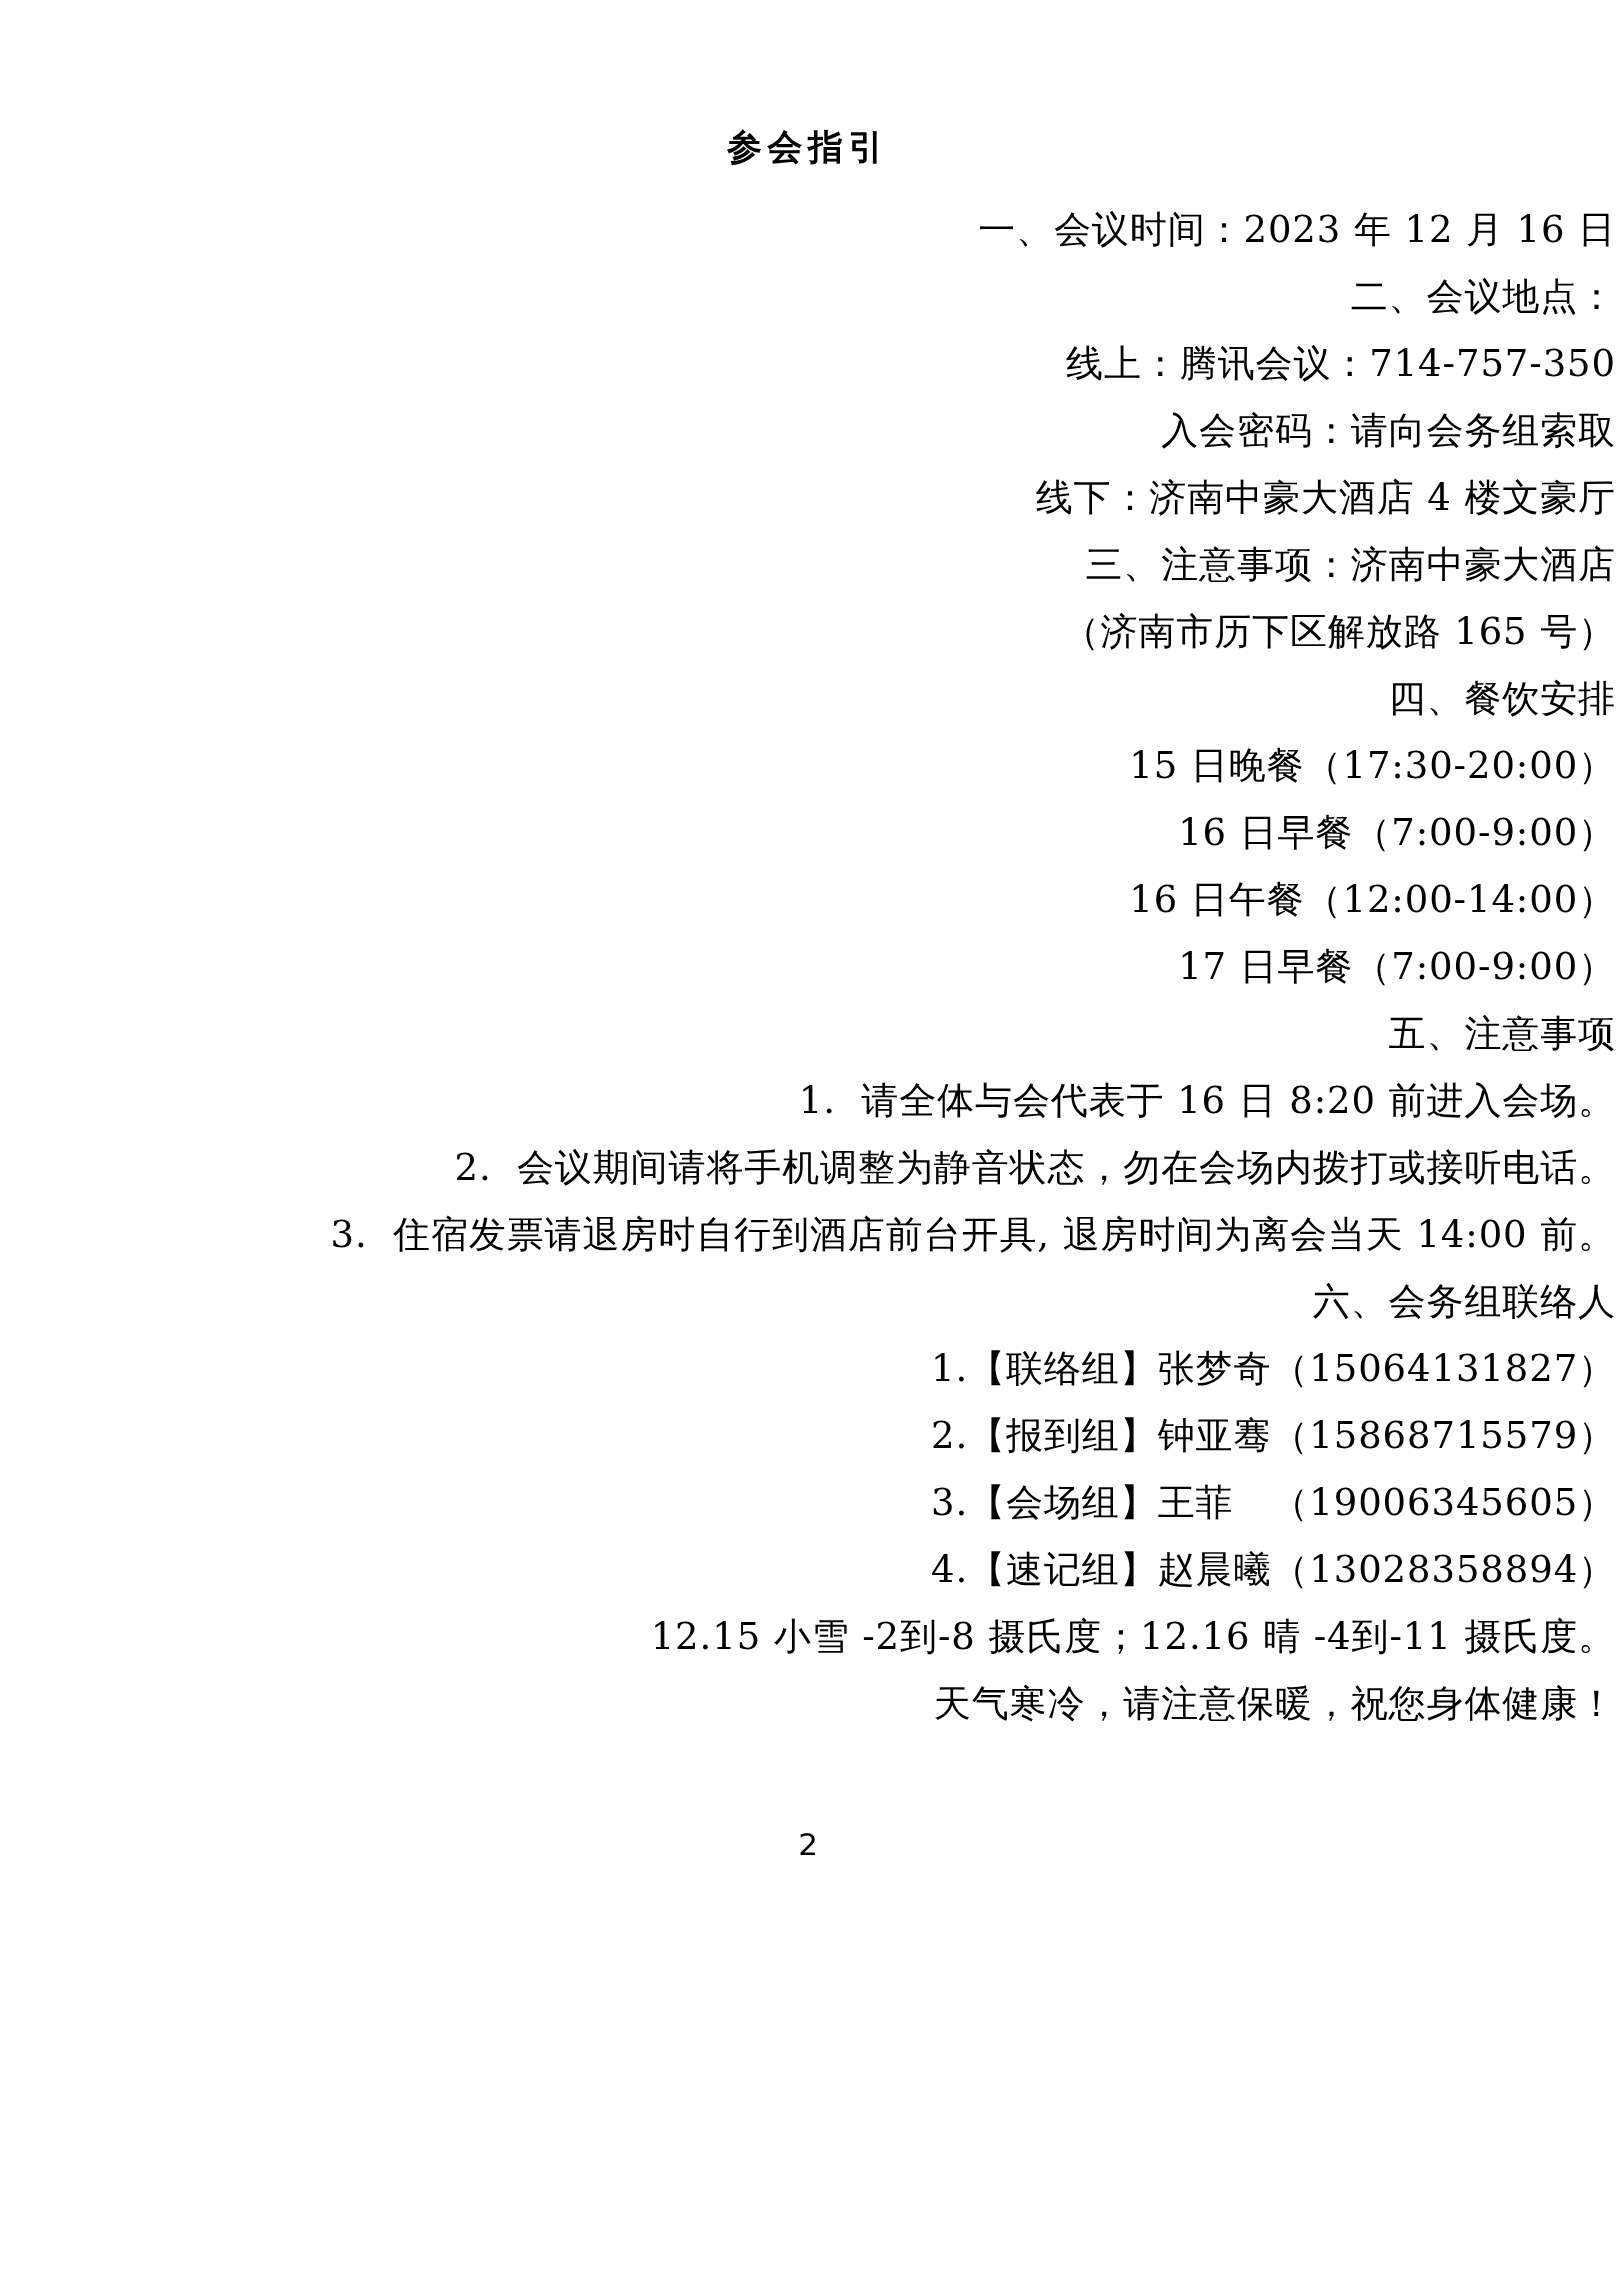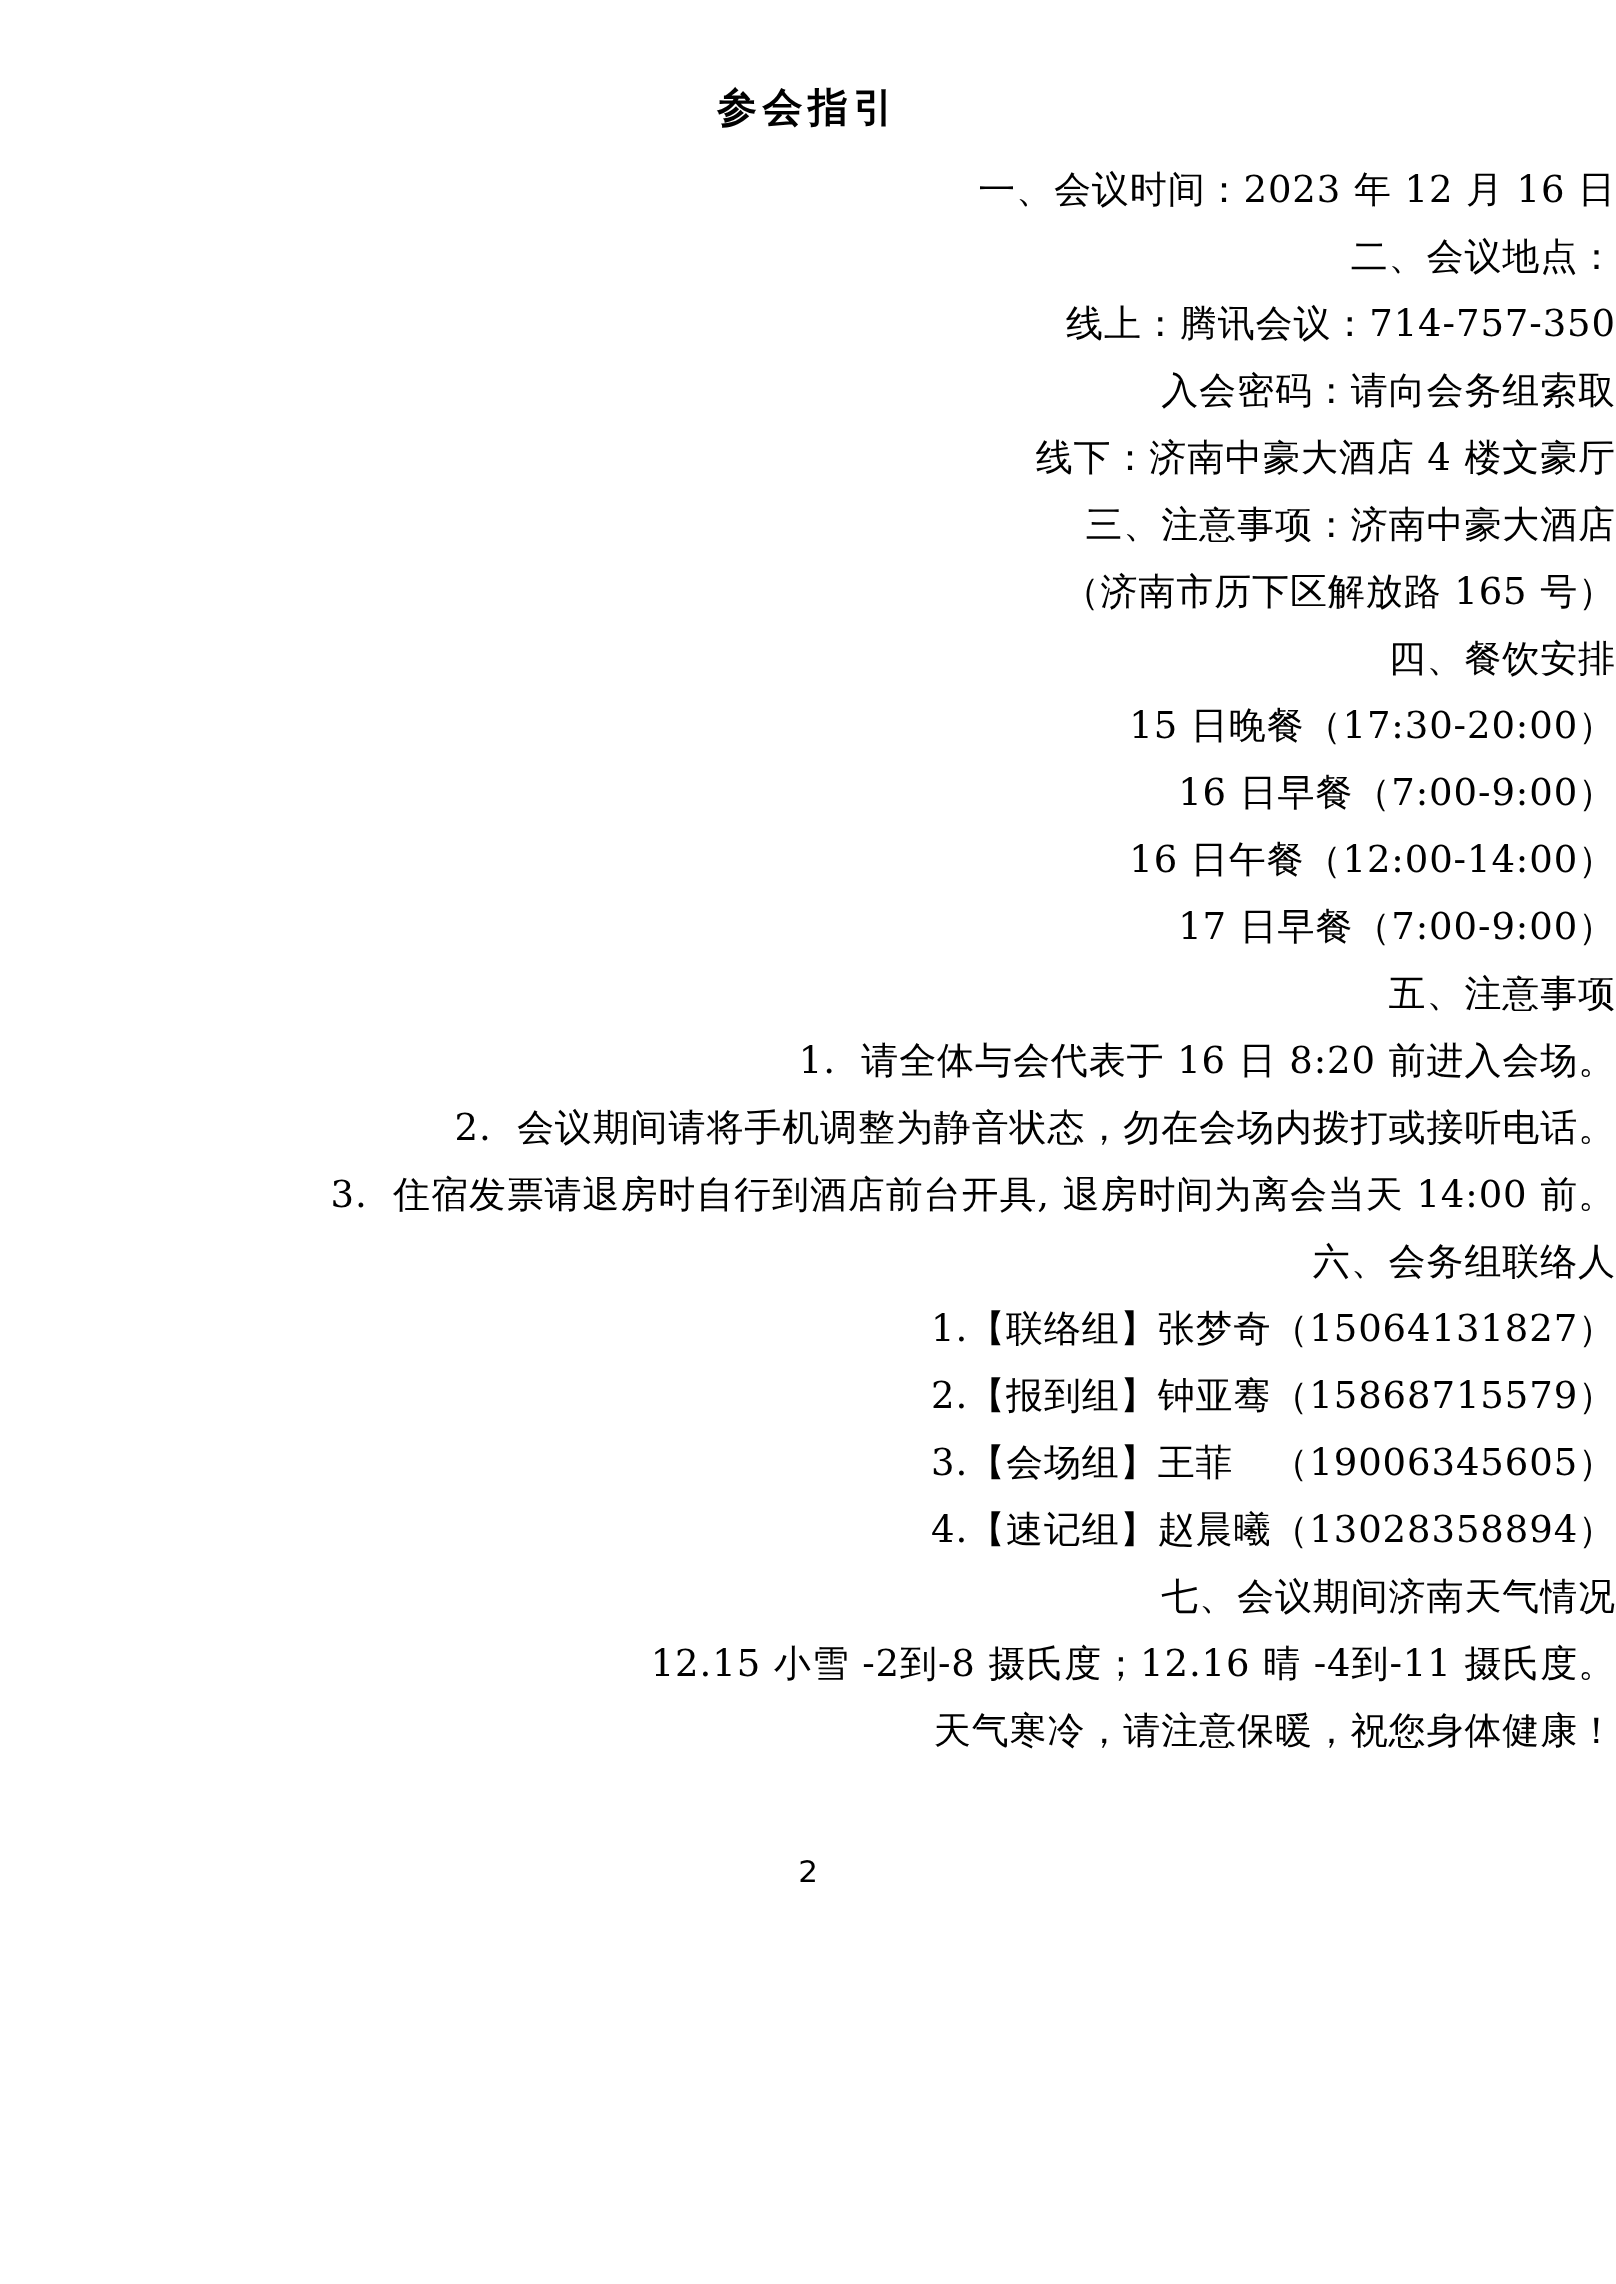--- a/index.html
+++ b/index.html
@@ -10,23 +10,23 @@
   .page {
     position: relative;
     width: 1616px;
     height: 2284px;
     background: #ffffff;
     overflow: hidden;
     font-family: "DejaVu Serif", serif;
     color: #000000;
   }
   .doc-title {
-    padding-top: 73px;
+    padding-top: 113px;
     text-align: center;
-    font-size: 40px;
+    font-size: 35px;
     font-weight: bold;
     line-height: 67px;
     letter-spacing: 5.5px;
     white-space: pre-wrap;
   }
   .content {
     margin-top: 16.4px;
     text-align: right;
   }
   .line {
@@ -68,21 +68,20 @@
     <div class="line il1">17 日早餐（7:00-9:00）</div>
     <div class="line il0">五、注意事项</div>
     <div class="line il1">1.  请全体与会代表于 16 日 8:20 前进入会场。</div>
     <div class="line il1">2.  会议期间请将手机调整为静音状态，勿在会场内拨打或接听电话。</div>
     <div class="line il1">3.  住宿发票请退房时自行到酒店前台开具, 退房时间为离会当天 14:00 前。</div>
     <div class="line il0">六、会务组联络人</div>
     <div class="line il1">1.【联络组】张梦奇（15064131827）</div>
     <div class="line il1">2.【报到组】钟亚骞（15868715579）</div>
     <div class="line il1">3.【会场组】王菲　（19006345605）</div>
     <div class="line il1">4.【速记组】赵晨曦（13028358894）</div>
-    <div class="line il0">七、会议期间济南天气情况</div>
     <div class="line il1">12.15 小雪 -2到-8 摄氏度；12.16 晴 -4到-11 摄氏度。</div>
     <div class="line il1">天气寒冷，请注意保暖，祝您身体健康！</div>
   </div>
 
   <div class="page-footer">2</div>
 
 </div>
 
 
 </body></html>

